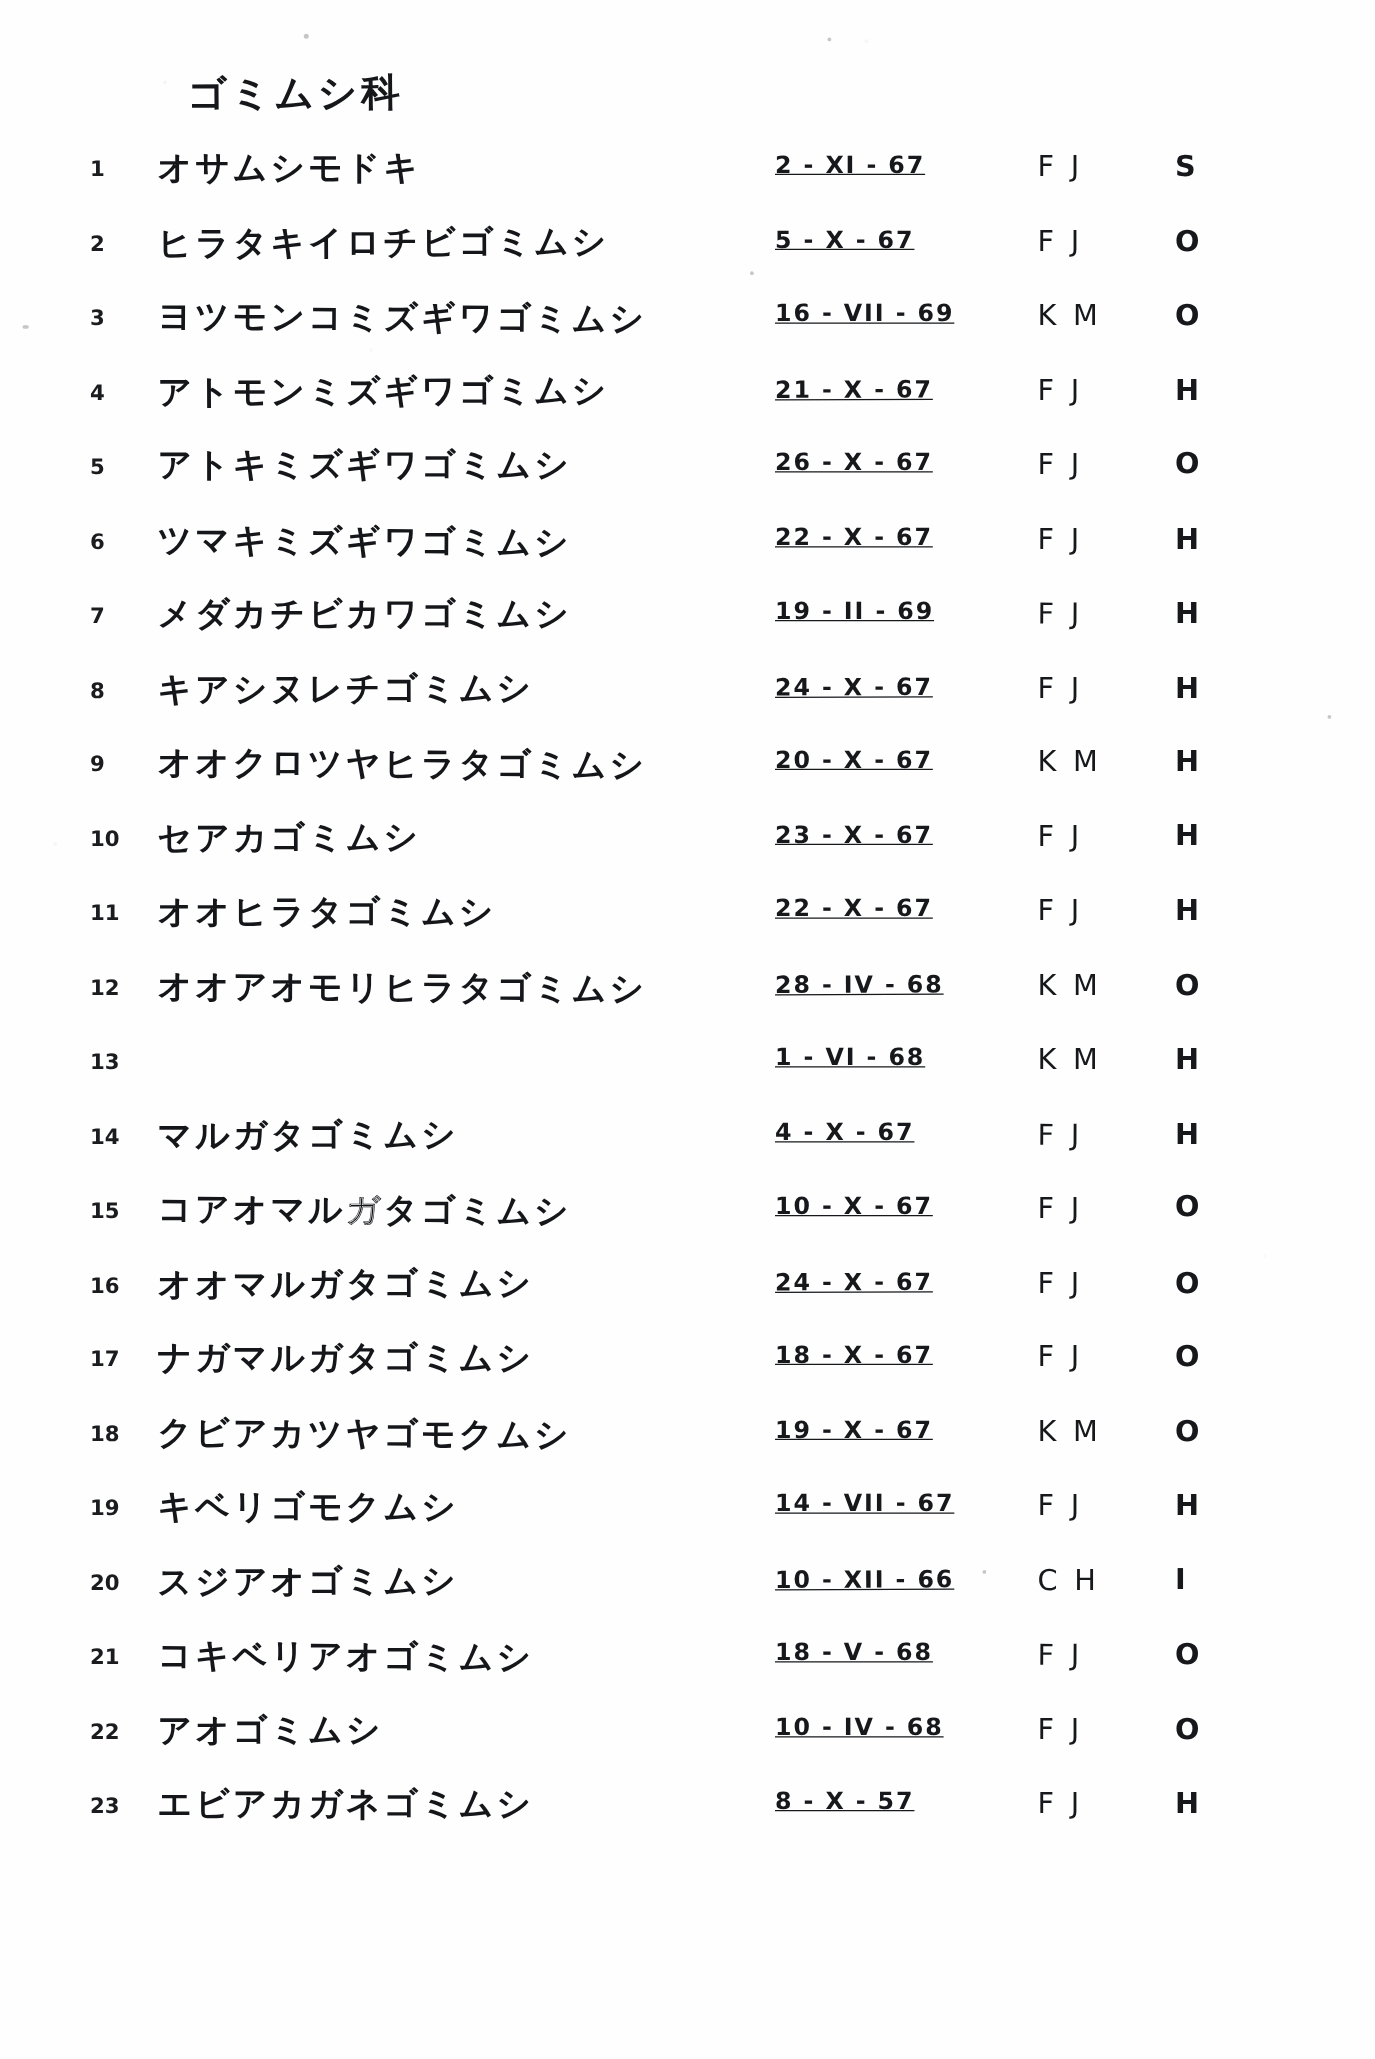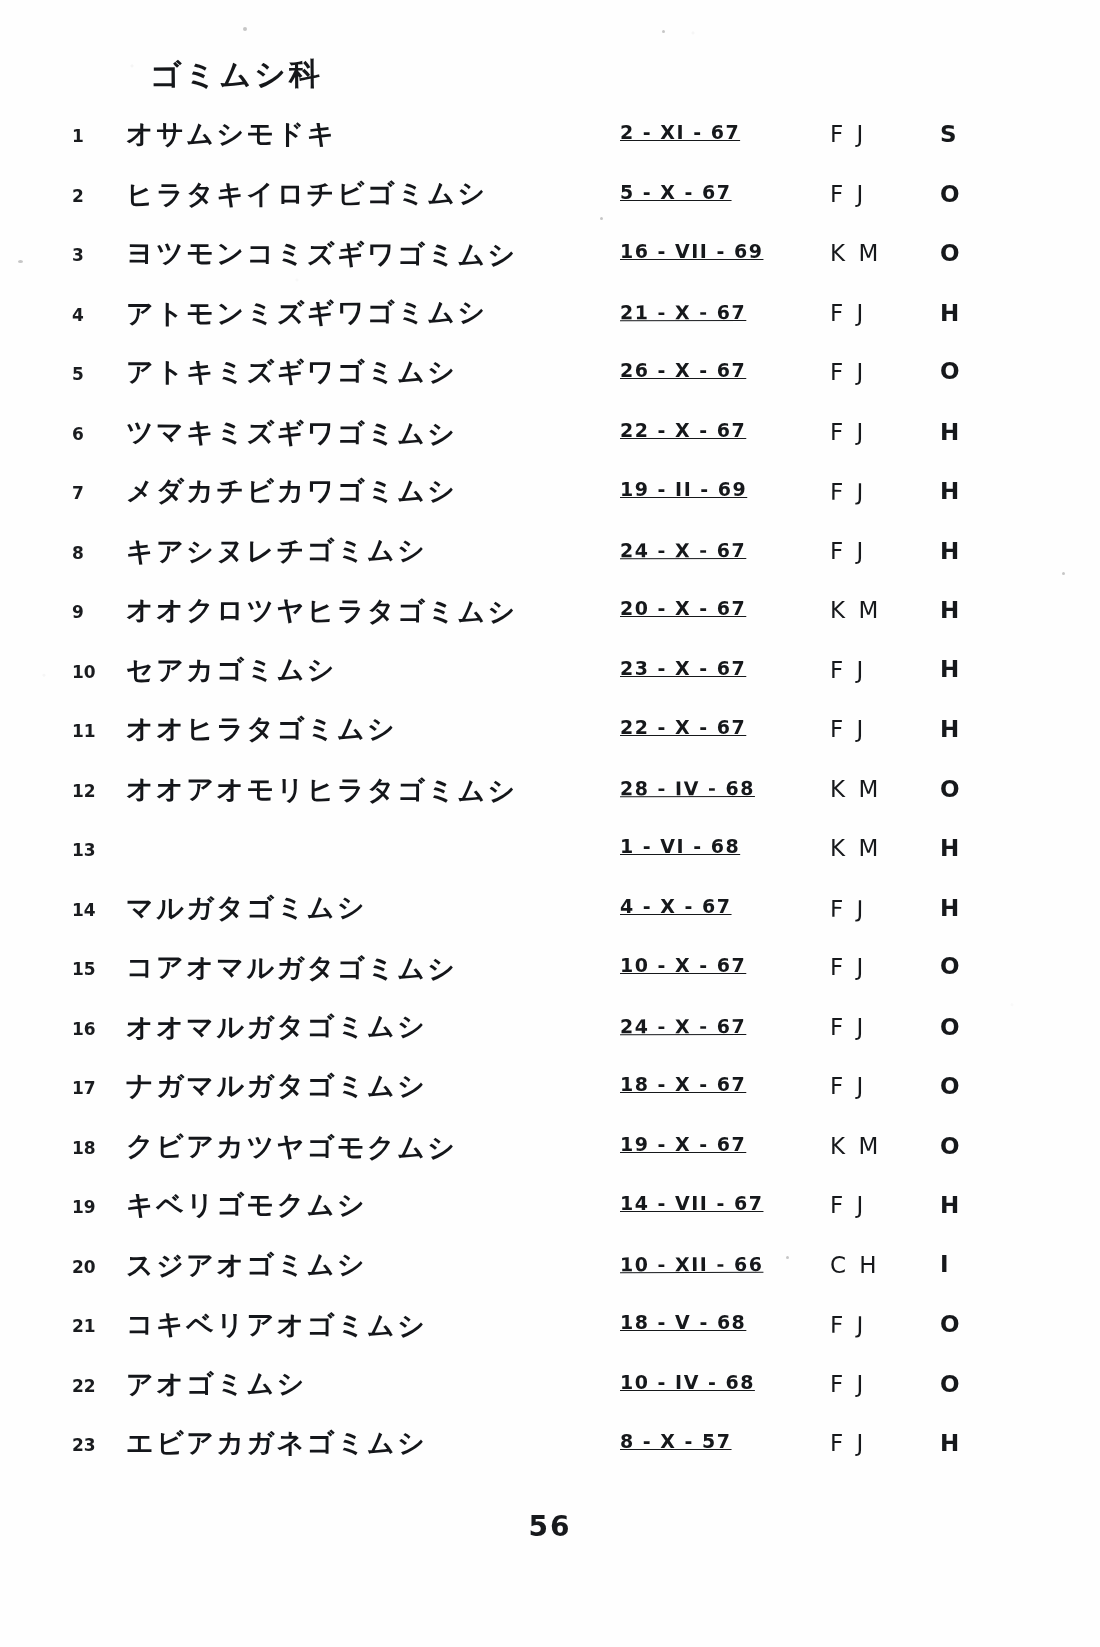--- a/index.html
+++ b/index.html
@@ -293,21 +293,20 @@
     </div>
     <div class="row">
       <div class="num">23</div>
       <div class="name">エビアカガネゴミムシ</div>
       <div class="date">8 - X - 57</div>
       <div class="collector">F J</div>
       <div class="code">H</div>
     </div>
   </div>
 
-  <div class="page-number">56</div>
 
   <div class="speck" style="left:243px; top:15px; width:4px; height:4px;"></div>
   <div class="speck" style="left:662px; top:18px; width:3px; height:3px;"></div>
   <div class="speck" style="left:18px; top:248px; width:5px; height:3px;"></div>
   <div class="speck" style="left:600px; top:205px; width:3px; height:3px;"></div>
   <div class="speck" style="left:1062px; top:560px; width:3px; height:3px;"></div>
   <div class="speck" style="left:786px; top:1244px; width:3px; height:3px;"></div>
 </div>
 
 </body></html>

